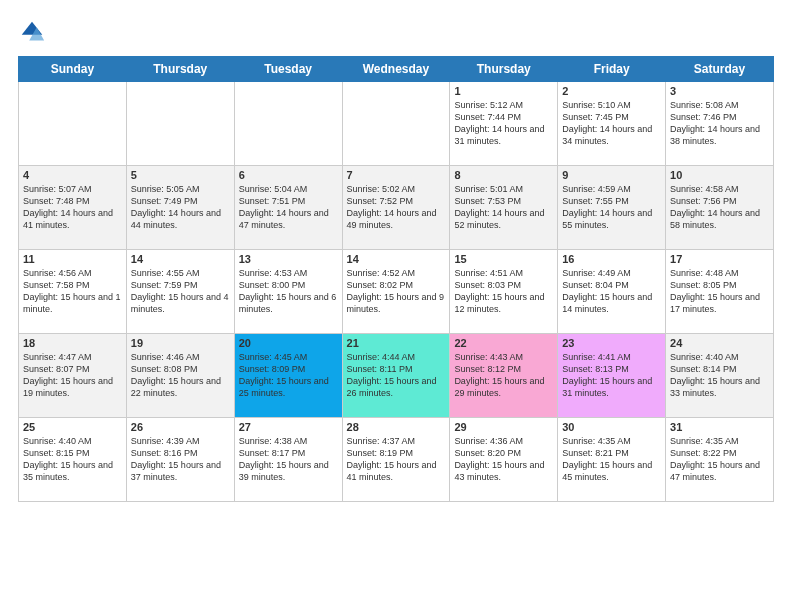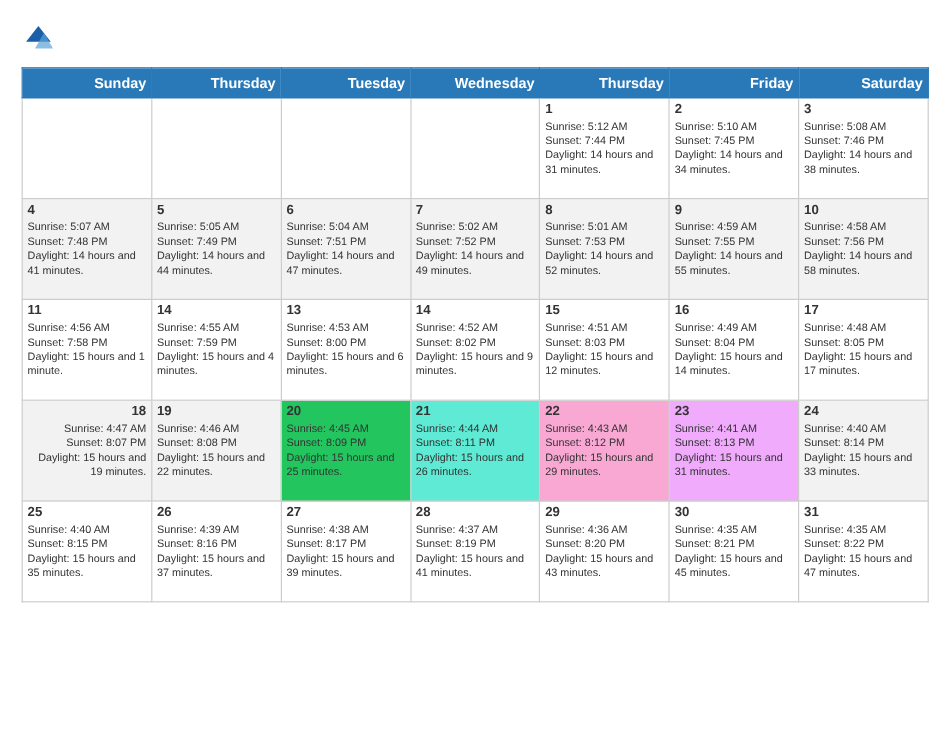--- a/index.html
+++ b/index.html
@@ -54,21 +54,21 @@
       width: 100%;
       border-collapse: collapse;
       table-layout: fixed;
     }
     .calendar th {
       background: #2979b8;
       color: #fff;
       font-size: 12px;
       font-weight: bold;
       padding: 5px 4px;
-      text-align: right;
+      text-align: center;
       border: 1px solid #2979b8;
     }
     .calendar td {
       border: 1px solid #ccc;
       vertical-align: top;
       padding: 3px 4px;
       font-size: 9.5px;
       color: #333;
       height: 84px;
       background: #fff;
@@ -248,35 +248,35 @@
           </td>
           <td>
             <span class="day-number">17</span>
             <div class="day-info">Sunrise: 4:48 AM
 Sunset: 8:05 PM
 Daylight: 15 hours
 and 17 minutes.</div>
           </td>
         </tr>
         <tr>
-          <td style="background: rgb(242, 242, 242); text-align: right;">
+          <td style="background: rgb(242, 242, 242);">
             <span class="day-number">18</span>
             <div class="day-info">Sunrise: 4:47 AM
 Sunset: 8:07 PM
 Daylight: 15 hours
 and 19 minutes.</div>
           </td>
           <td style="background: rgb(242, 242, 242); margin-top: 12px;">
             <span class="day-number">19</span>
             <div class="day-info">Sunrise: 4:46 AM
 Sunset: 8:08 PM
 Daylight: 15 hours
 and 22 minutes.</div>
           </td>
-          <td style="background: #22c55e;">
+          <td style="background: #0ea5e9;">
             <span class="day-number">20</span>
             <div class="day-info">Sunrise: 4:45 AM
 Sunset: 8:09 PM
 Daylight: 15 hours
 and 25 minutes.</div>
           </td>
           <td style="background: #5eead4;">
             <span class="day-number">21</span>
             <div class="day-info">Sunrise: 4:44 AM
 Sunset: 8:11 PM

